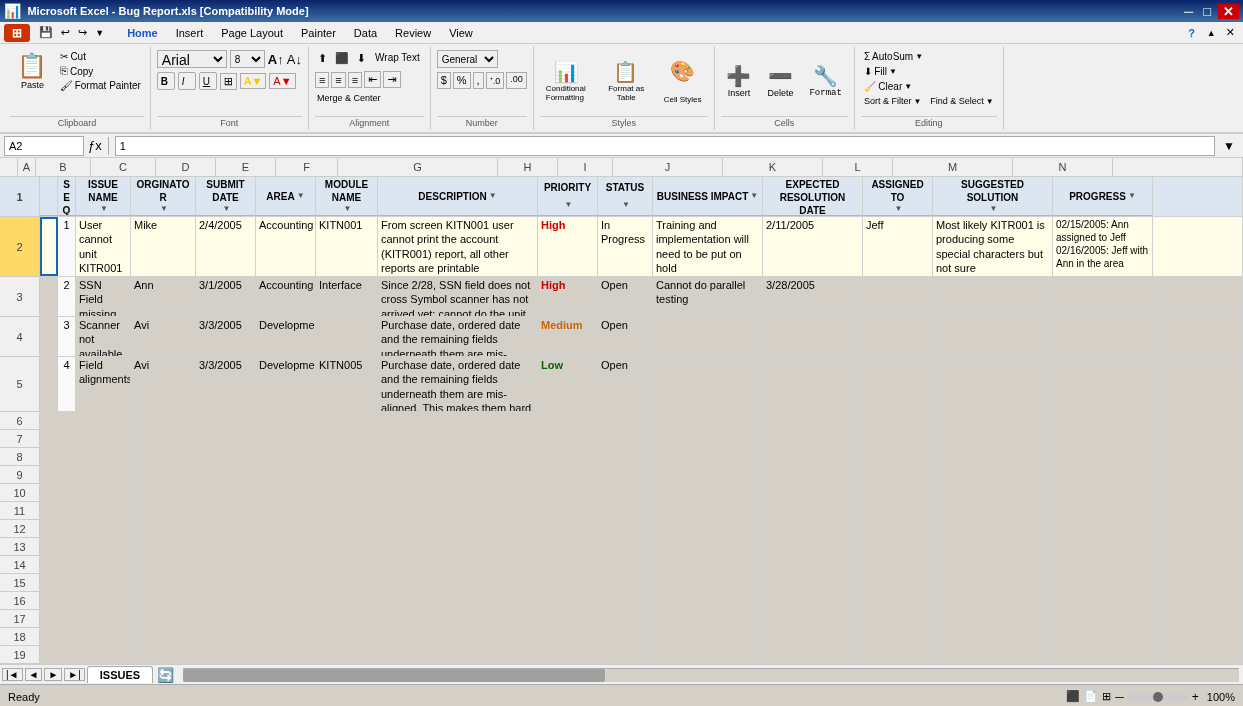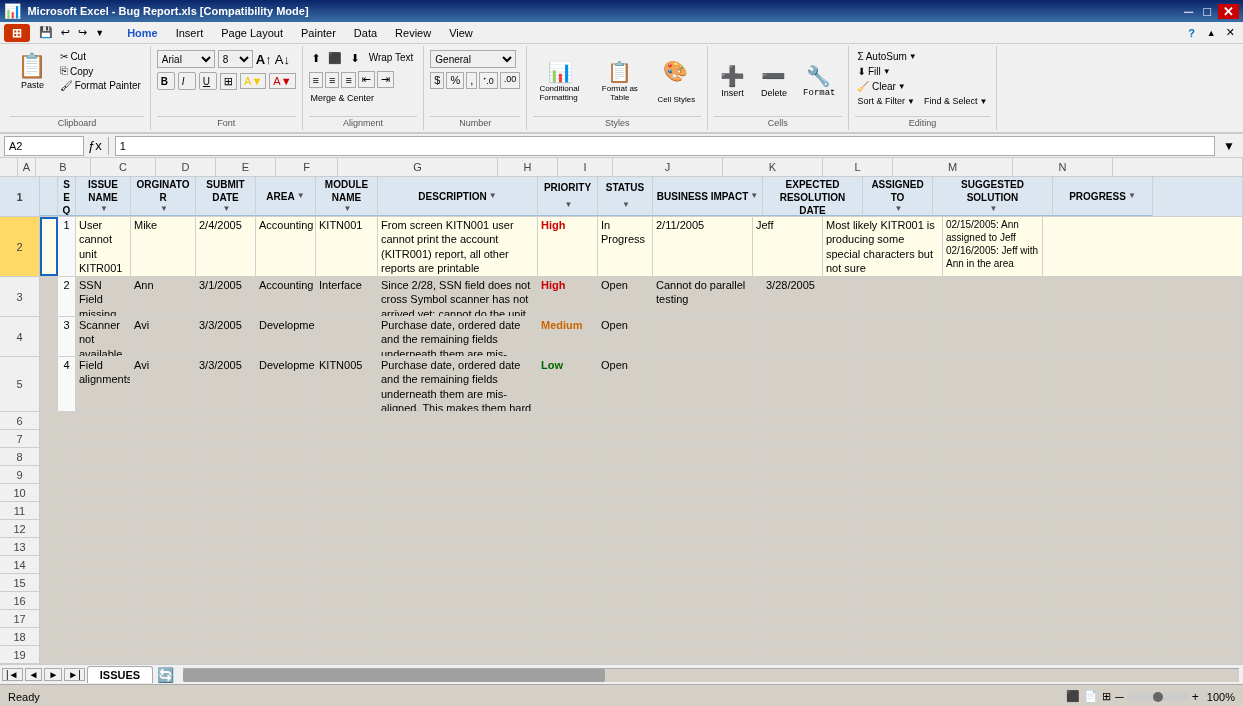--- a/index.html
+++ b/index.html
@@ -348,21 +348,21 @@
           <span>Format Painter</span>
         </div>
       </div>
     </div>
     <div class="ribbon-group-label">Clipboard</div>
   </div>
 
   <div class="ribbon-group" style="min-width:130px;">
     <div class="ribbon-content" style="flex-direction:column; align-items:flex-start;">
       <div style="display:flex; align-items:center; gap:3px; margin-bottom:2px;">
-        <select style="font-size:10px; height:18px; width:58px; border:1px solid #aaa;">
+        <select style="font-size:14px; height:18px; width:70px; border:1px solid #aaa;">
           <option>Arial</option>
         </select>
         <select style="font-size:10px; height:18px; width:35px; border:1px solid #aaa;">
           <option>8</option>
         </select>
         <span style="cursor:pointer; font-size:13px; font-weight:bold;">A↑</span>
         <span style="cursor:pointer; font-size:13px;">A↓</span>
       </div>
       <div style="display:flex; align-items:center; gap:3px;">
         <button class="ribbon-btn-small font-bold-btn" style="border:1px solid #aaa; width:18px; height:18px; cursor:pointer; background:#f0f0f0;">B</button>
@@ -394,21 +394,21 @@
       <div style="display:flex; gap:2px; margin-top:2px; align-items:center;">
         <span style="cursor:pointer; font-size:9px; padding:1px 2px;">Merge &amp; Center</span>
       </div>
     </div>
     <div class="ribbon-group-label">Alignment</div>
   </div>
 
   <div class="ribbon-group" style="min-width:80px;">
     <div class="ribbon-content" style="flex-direction:column; align-items:flex-start;">
       <div style="display:flex; align-items:center; gap:2px;">
-        <select style="font-size:10px; height:18px; width:86px; border:1px solid #aaa;">
+        <select style="font-size:10px; height:18px; width:61px; border:1px solid #aaa;">
           <option>General</option>
         </select>
       </div>
       <div style="display:flex; gap:2px; margin-top:2px;">
         <span style="cursor:pointer; padding:1px 3px; border:1px solid #aaa; background:#f0f0f0; font-size:11px;">$</span>
         <span style="cursor:pointer; padding:1px 3px; border:1px solid #aaa; background:#f0f0f0;">%</span>
         <span style="cursor:pointer; padding:1px 3px; border:1px solid #aaa; background:#f0f0f0;">,</span>
         <span style="cursor:pointer; padding:1px 3px; border:1px solid #aaa; background:#f0f0f0; font-size:9px;">⁺.0</span>
         <span style="cursor:pointer; padding:1px 3px; border:1px solid #aaa; background:#f0f0f0; font-size:9px;">.00</span>
       </div>
@@ -563,20 +563,21 @@
         <div class="grid-cell w-a selected" style="border:2px solid #1565c0;"></div>
         <div class="grid-cell w-b row-num">1</div>
         <div class="grid-cell w-c">User cannot unit KITR001</div>
         <div class="grid-cell w-d">Mike</div>
         <div class="grid-cell w-e">2/4/2005</div>
         <div class="grid-cell w-f">Accounting</div>
         <div class="grid-cell w-g">KITN001</div>
         <div class="grid-cell w-h">From screen KITN001 user cannot print the account (KITR001) report, all other reports are printable</div>
         <div class="grid-cell w-i priority-high">High</div>
         <div class="grid-cell w-j">In Progress</div>
+        <div class="grid-cell w-k">Training and implementation will need to be put on hold</div>
         <div class="grid-cell w-l">2/11/2005</div>
         <div class="grid-cell w-m">Jeff</div>
         <div class="grid-cell w-n">Most likely KITR001 is producing some special characters but not sure</div>
         <div class="grid-cell w-o" style="font-size:10px;">02/15/2005: Ann assigned to Jeff 02/16/2005: Jeff with Ann in the area</div>
         <div class="grid-cell" style="flex:1;"></div>
       </div>
 
       <div class="grid-row h-row3">
         <div class="grid-cell w-a"></div>
         <div class="grid-cell w-b row-num">2</div>

